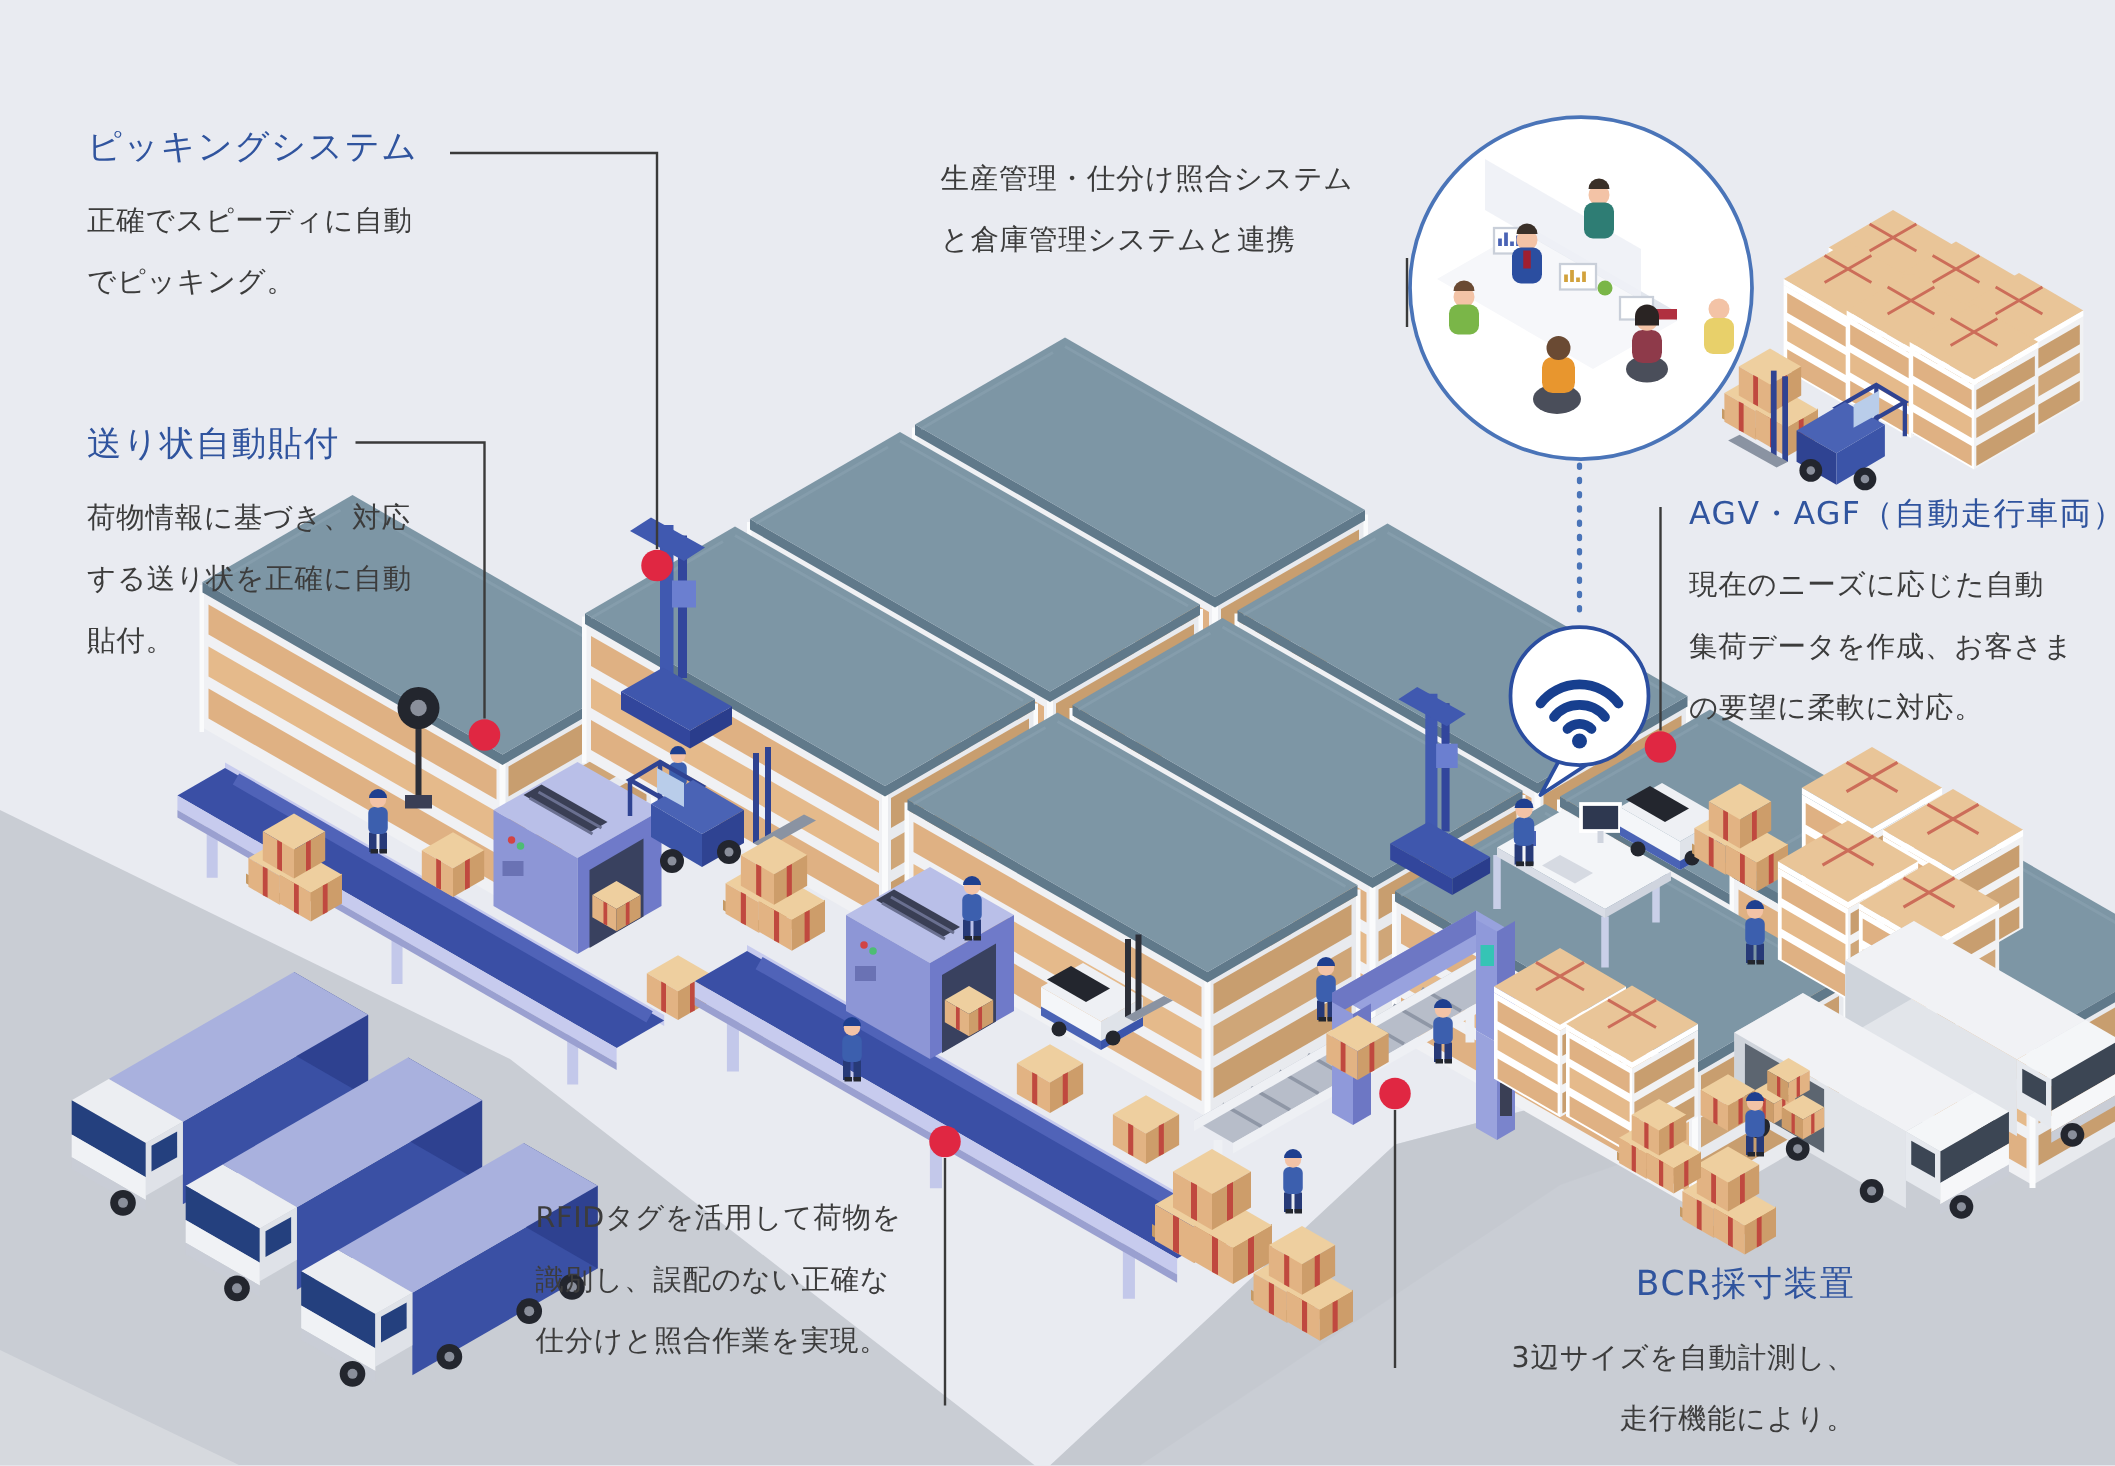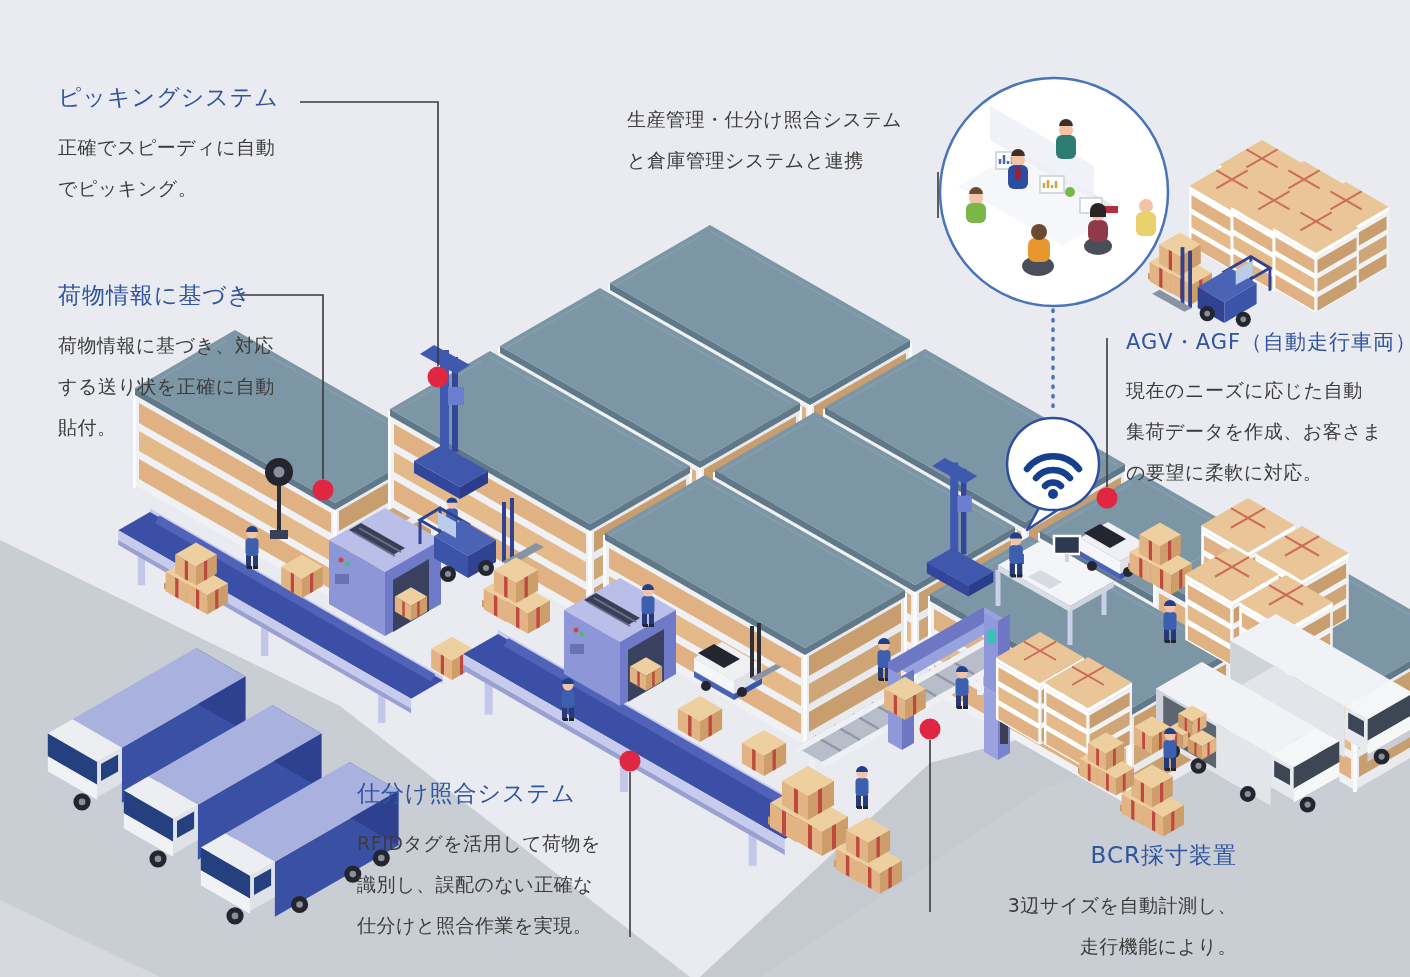--- a/index.html
+++ b/index.html
@@ -415,40 +415,39 @@
   </g>
 </svg>
 
 <div class="callout" style="left:58px;top:82px;width:300px;">
   <div class="title">ピッキングシステム</div>
   <div class="body">正確でスピーディに自動
 でピッキング。</div>
 </div>
 
 <div class="callout" style="left:58px;top:280px;width:300px;">
-  <div class="title">荷物情報に基づき</div>
+  <div class="title">送り状自動貼付</div>
   <div class="body">荷物情報に基づき、対応
 する送り状を正確に自動
 貼付。</div>
 </div>
 
 <div class="callout" style="left:627px;top:85px;width:320px;">
   <div class="body">生産管理・仕分け照合システム
 と倉庫管理システムと連携</div>
 </div>
 
 <div class="callout small-title" style="left:1126px;top:328px;width:284px;">
   <div class="title">AGV・AGF（自動走行車両）</div>
   <div class="body">現在のニーズに応じた自動
 集荷データを作成、お客さま
 の要望に柔軟に対応。</div>
 </div>
 
 <div class="callout" style="left:357px;top:778px;width:280px;">
-  <div class="title">仕分け照合システム</div>
   <div class="body">RFIDタグを活用して荷物を
 識別し、誤配のない正確な
 仕分けと照合作業を実現。</div>
 </div>
 
 <div class="callout" style="left:957px;top:840px;width:280px;text-align:right;">
   <div class="title">BCR採寸装置</div>
   <div class="body">3辺サイズを自動計測し、
 走行機能により。</div>
 </div>

